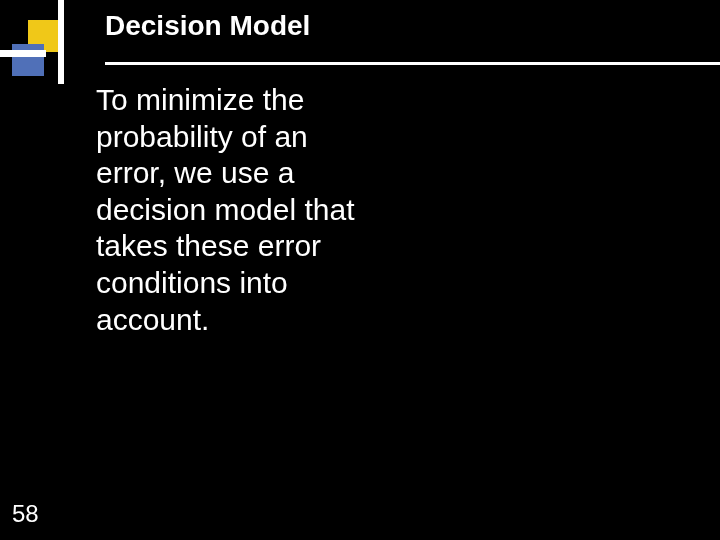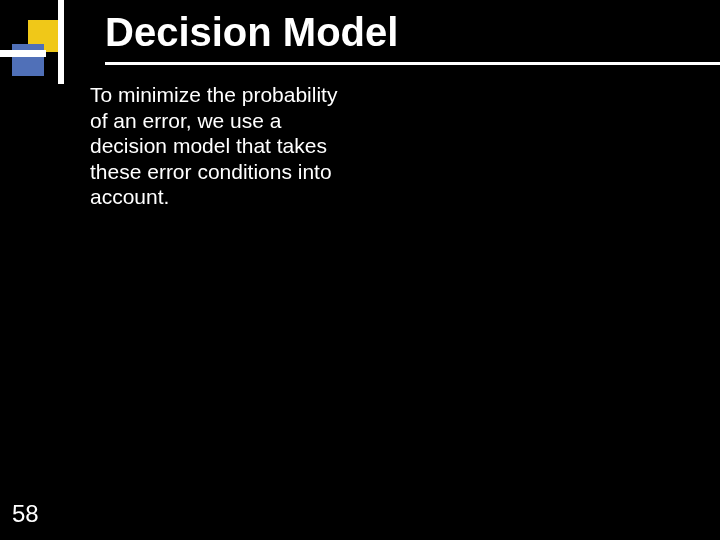--- a/index.html
+++ b/index.html
@@ -51,39 +51,39 @@
       top: 30px;
       left: -12px;
       width: 46px;
       height: 7px;
       background: #FFFFFF;
     }
     .title {
       position: absolute;
       top: 10px;
       left: 105px;
-      font-size: 40px;
+      font-size: 28px;
       font-weight: bold;
       color: #FFFFFF;
       font-family: Arial, Helvetica, sans-serif;
     }
     .title-underline {
       position: absolute;
       top: 62px;
       left: 105px;
       width: 615px;
       height: 3px;
       background: #FFFFFF;
     }
     .body-text {
       position: absolute;
       top: 82px;
-      left: 90px;
+      left: 96px;
       width: 260px;
-      font-size: 21px;
+      font-size: 30px;
       color: #FFFFFF;
       line-height: 1.22;
       font-family: Arial, Helvetica, sans-serif;
     }
     .page-number {
       position: absolute;
       bottom: 12px;
       left: 12px;
       font-size: 24px;
       color: #FFFFFF;

